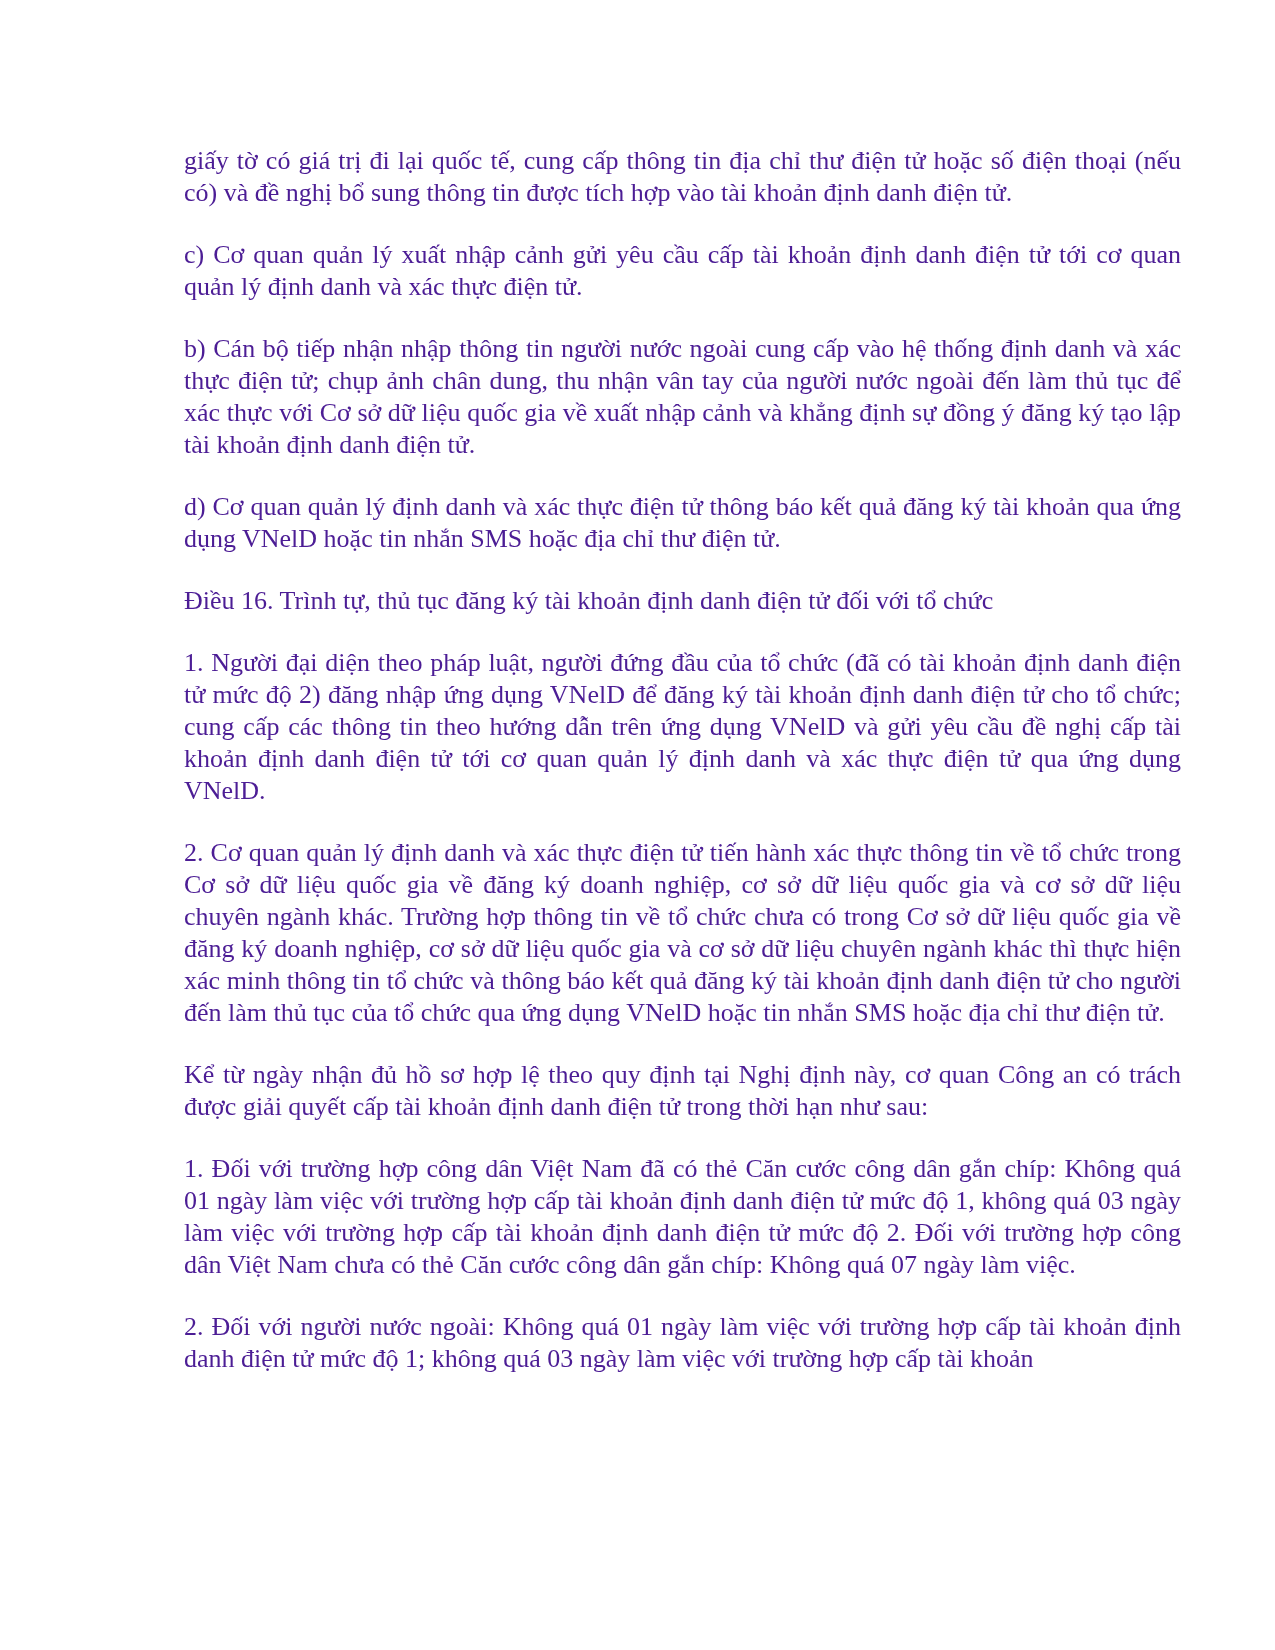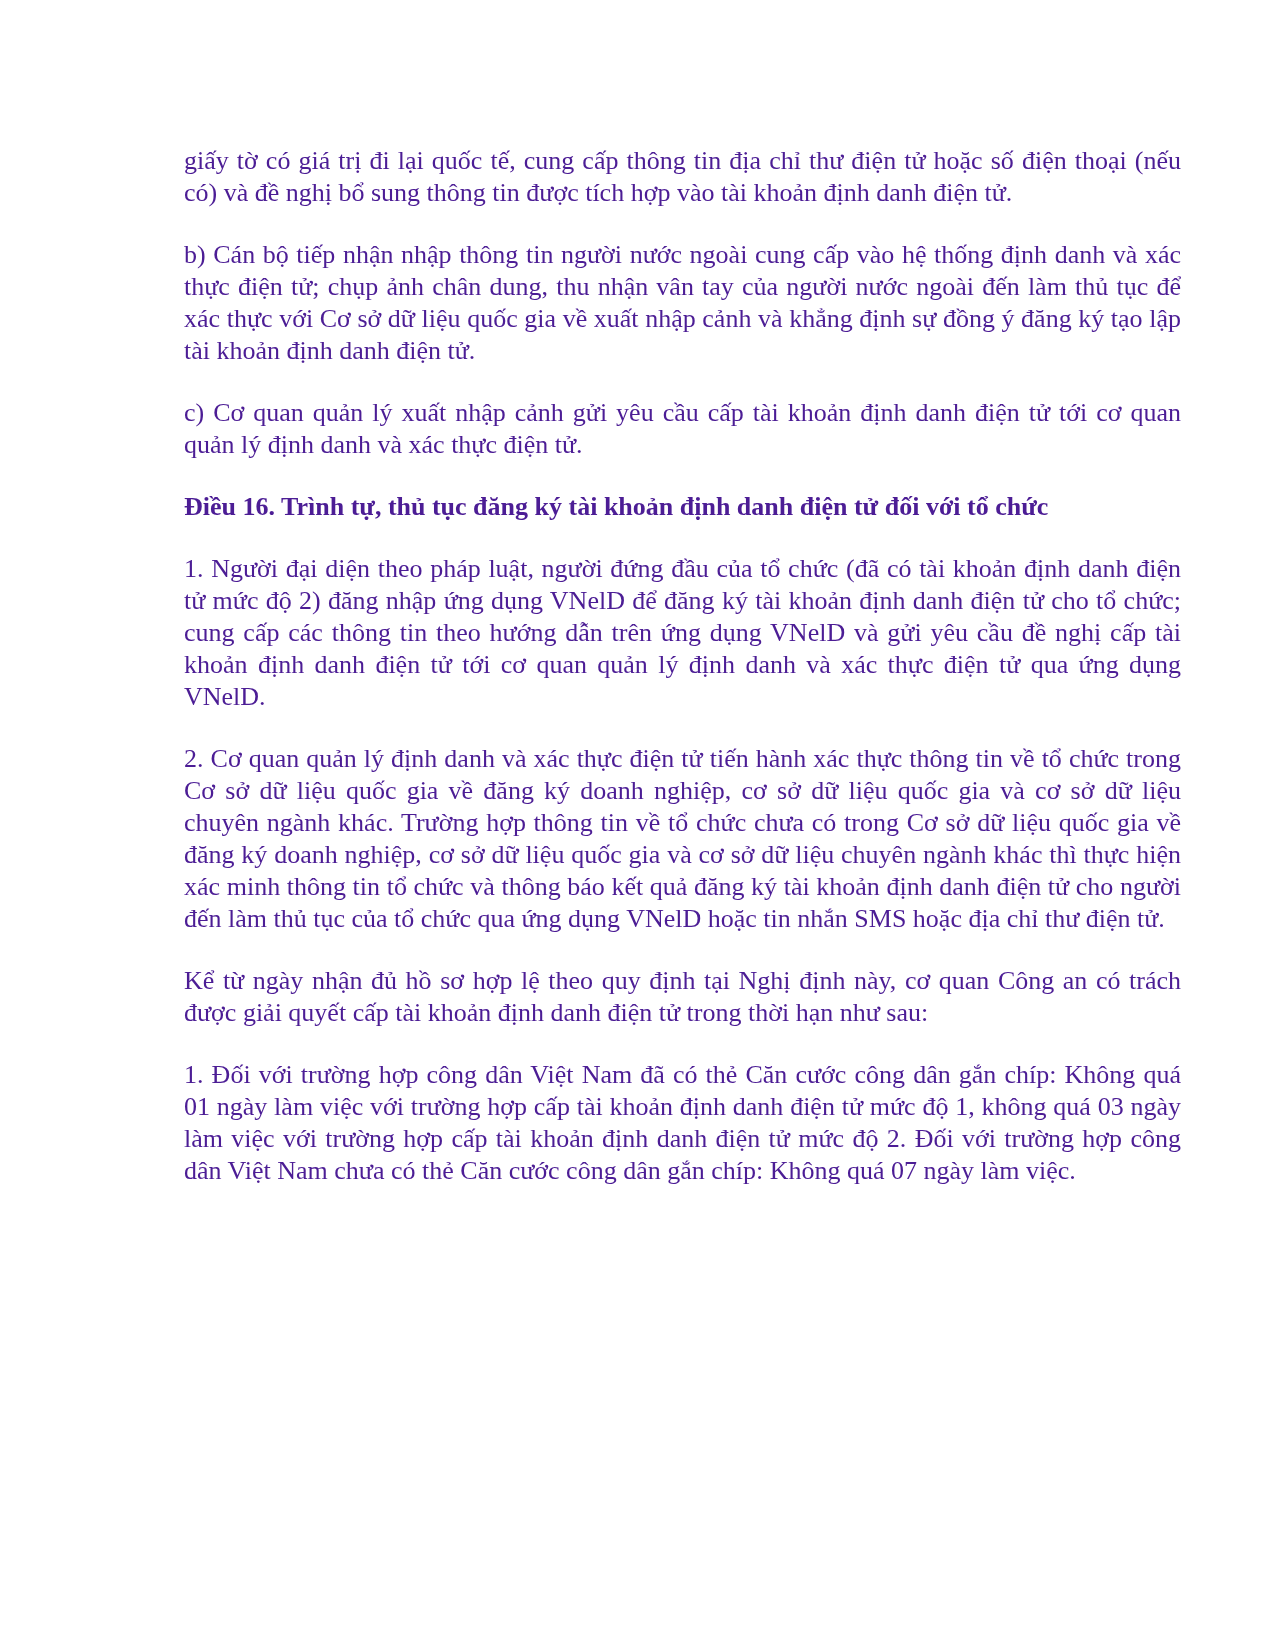--- a/index.html
+++ b/index.html
@@ -20,28 +20,30 @@
     font-size: 26px;
     line-height: 32px;
     margin-left: 44px;
   }
   .block {
     margin: 0 0 30px 0;
     text-align: justify;
     text-justify: inter-word;
   }
   .heading {
-    font-weight: bold;
+    font-weight: normal;
   }
 </style>
 </head>
 <body>
 
 <div class="page">
   <p class="block">giấy tờ có giá trị đi lại quốc tế, cung cấp thông tin địa chỉ thư điện tử hoặc số điện thoại (nếu có) và đề nghị bổ sung thông tin được tích hợp vào tài khoản định danh điện tử.</p>
+  <p class="block">c) Cơ quan quản lý xuất nhập cảnh gửi yêu cầu cấp tài khoản định danh điện tử tới cơ quan quản lý định danh và xác thực điện tử.</p>
   <p class="block">b) Cán bộ tiếp nhận nhập thông tin người nước ngoài cung cấp vào hệ thống định danh và xác thực điện tử; chụp ảnh chân dung, thu nhận vân tay của người nước ngoài đến làm thủ tục để xác thực với Cơ sở dữ liệu quốc gia về xuất nhập cảnh và khẳng định sự đồng ý đăng ký tạo lập tài khoản định danh điện tử.</p>
-  <p class="block">c) Cơ quan quản lý xuất nhập cảnh gửi yêu cầu cấp tài khoản định danh điện tử tới cơ quan quản lý định danh và xác thực điện tử.</p>
+  <p class="block">d) Cơ quan quản lý định danh và xác thực điện tử thông báo kết quả đăng ký tài khoản qua ứng dụng VNelD hoặc tin nhắn SMS hoặc địa chỉ thư điện tử.</p>
   <p class="block heading">Điều 16. Trình tự, thủ tục đăng ký tài khoản định danh điện tử đối với tổ chức</p>
   <p class="block">1. Người đại diện theo pháp luật, người đứng đầu của tổ chức (đã có tài khoản định danh điện tử mức độ 2) đăng nhập ứng dụng VNelD để đăng ký tài khoản định danh điện tử cho tổ chức; cung cấp các thông tin theo hướng dẫn trên ứng dụng VNelD và gửi yêu cầu đề nghị cấp tài khoản định danh điện tử tới cơ quan quản lý định danh và xác thực điện tử qua ứng dụng VNelD.</p>
   <p class="block">2. Cơ quan quản lý định danh và xác thực điện tử tiến hành xác thực thông tin về tổ chức trong Cơ sở dữ liệu quốc gia về đăng ký doanh nghiệp, cơ sở dữ liệu quốc gia và cơ sở dữ liệu chuyên ngành khác. Trường hợp thông tin về tổ chức chưa có trong Cơ sở dữ liệu quốc gia về đăng ký doanh nghiệp, cơ sở dữ liệu quốc gia và cơ sở dữ liệu chuyên ngành khác thì thực hiện xác minh thông tin tổ chức và thông báo kết quả đăng ký tài khoản định danh điện tử cho người đến làm thủ tục của tổ chức qua ứng dụng VNelD hoặc tin nhắn SMS hoặc địa chỉ thư điện tử.</p>
   <p class="block">Kể từ ngày nhận đủ hồ sơ hợp lệ theo quy định tại Nghị định này, cơ quan Công an có trách được giải quyết cấp tài khoản định danh điện tử trong thời hạn như sau:</p>
   <p class="block">1. Đối với trường hợp công dân Việt Nam đã có thẻ Căn cước công dân gắn chíp: Không quá 01 ngày làm việc với trường hợp cấp tài khoản định danh điện tử mức độ 1, không quá 03 ngày làm việc với trường hợp cấp tài khoản định danh điện tử mức độ 2. Đối với trường hợp công dân Việt Nam chưa có thẻ Căn cước công dân gắn chíp: Không quá 07 ngày làm việc.</p>
+  <p class="block">2. Đối với người nước ngoài: Không quá 01 ngày làm việc với trường hợp cấp tài khoản định danh điện tử mức độ 1; không quá 03 ngày làm việc với trường hợp cấp tài khoản</p>
 </div>
 
 </body></html>

